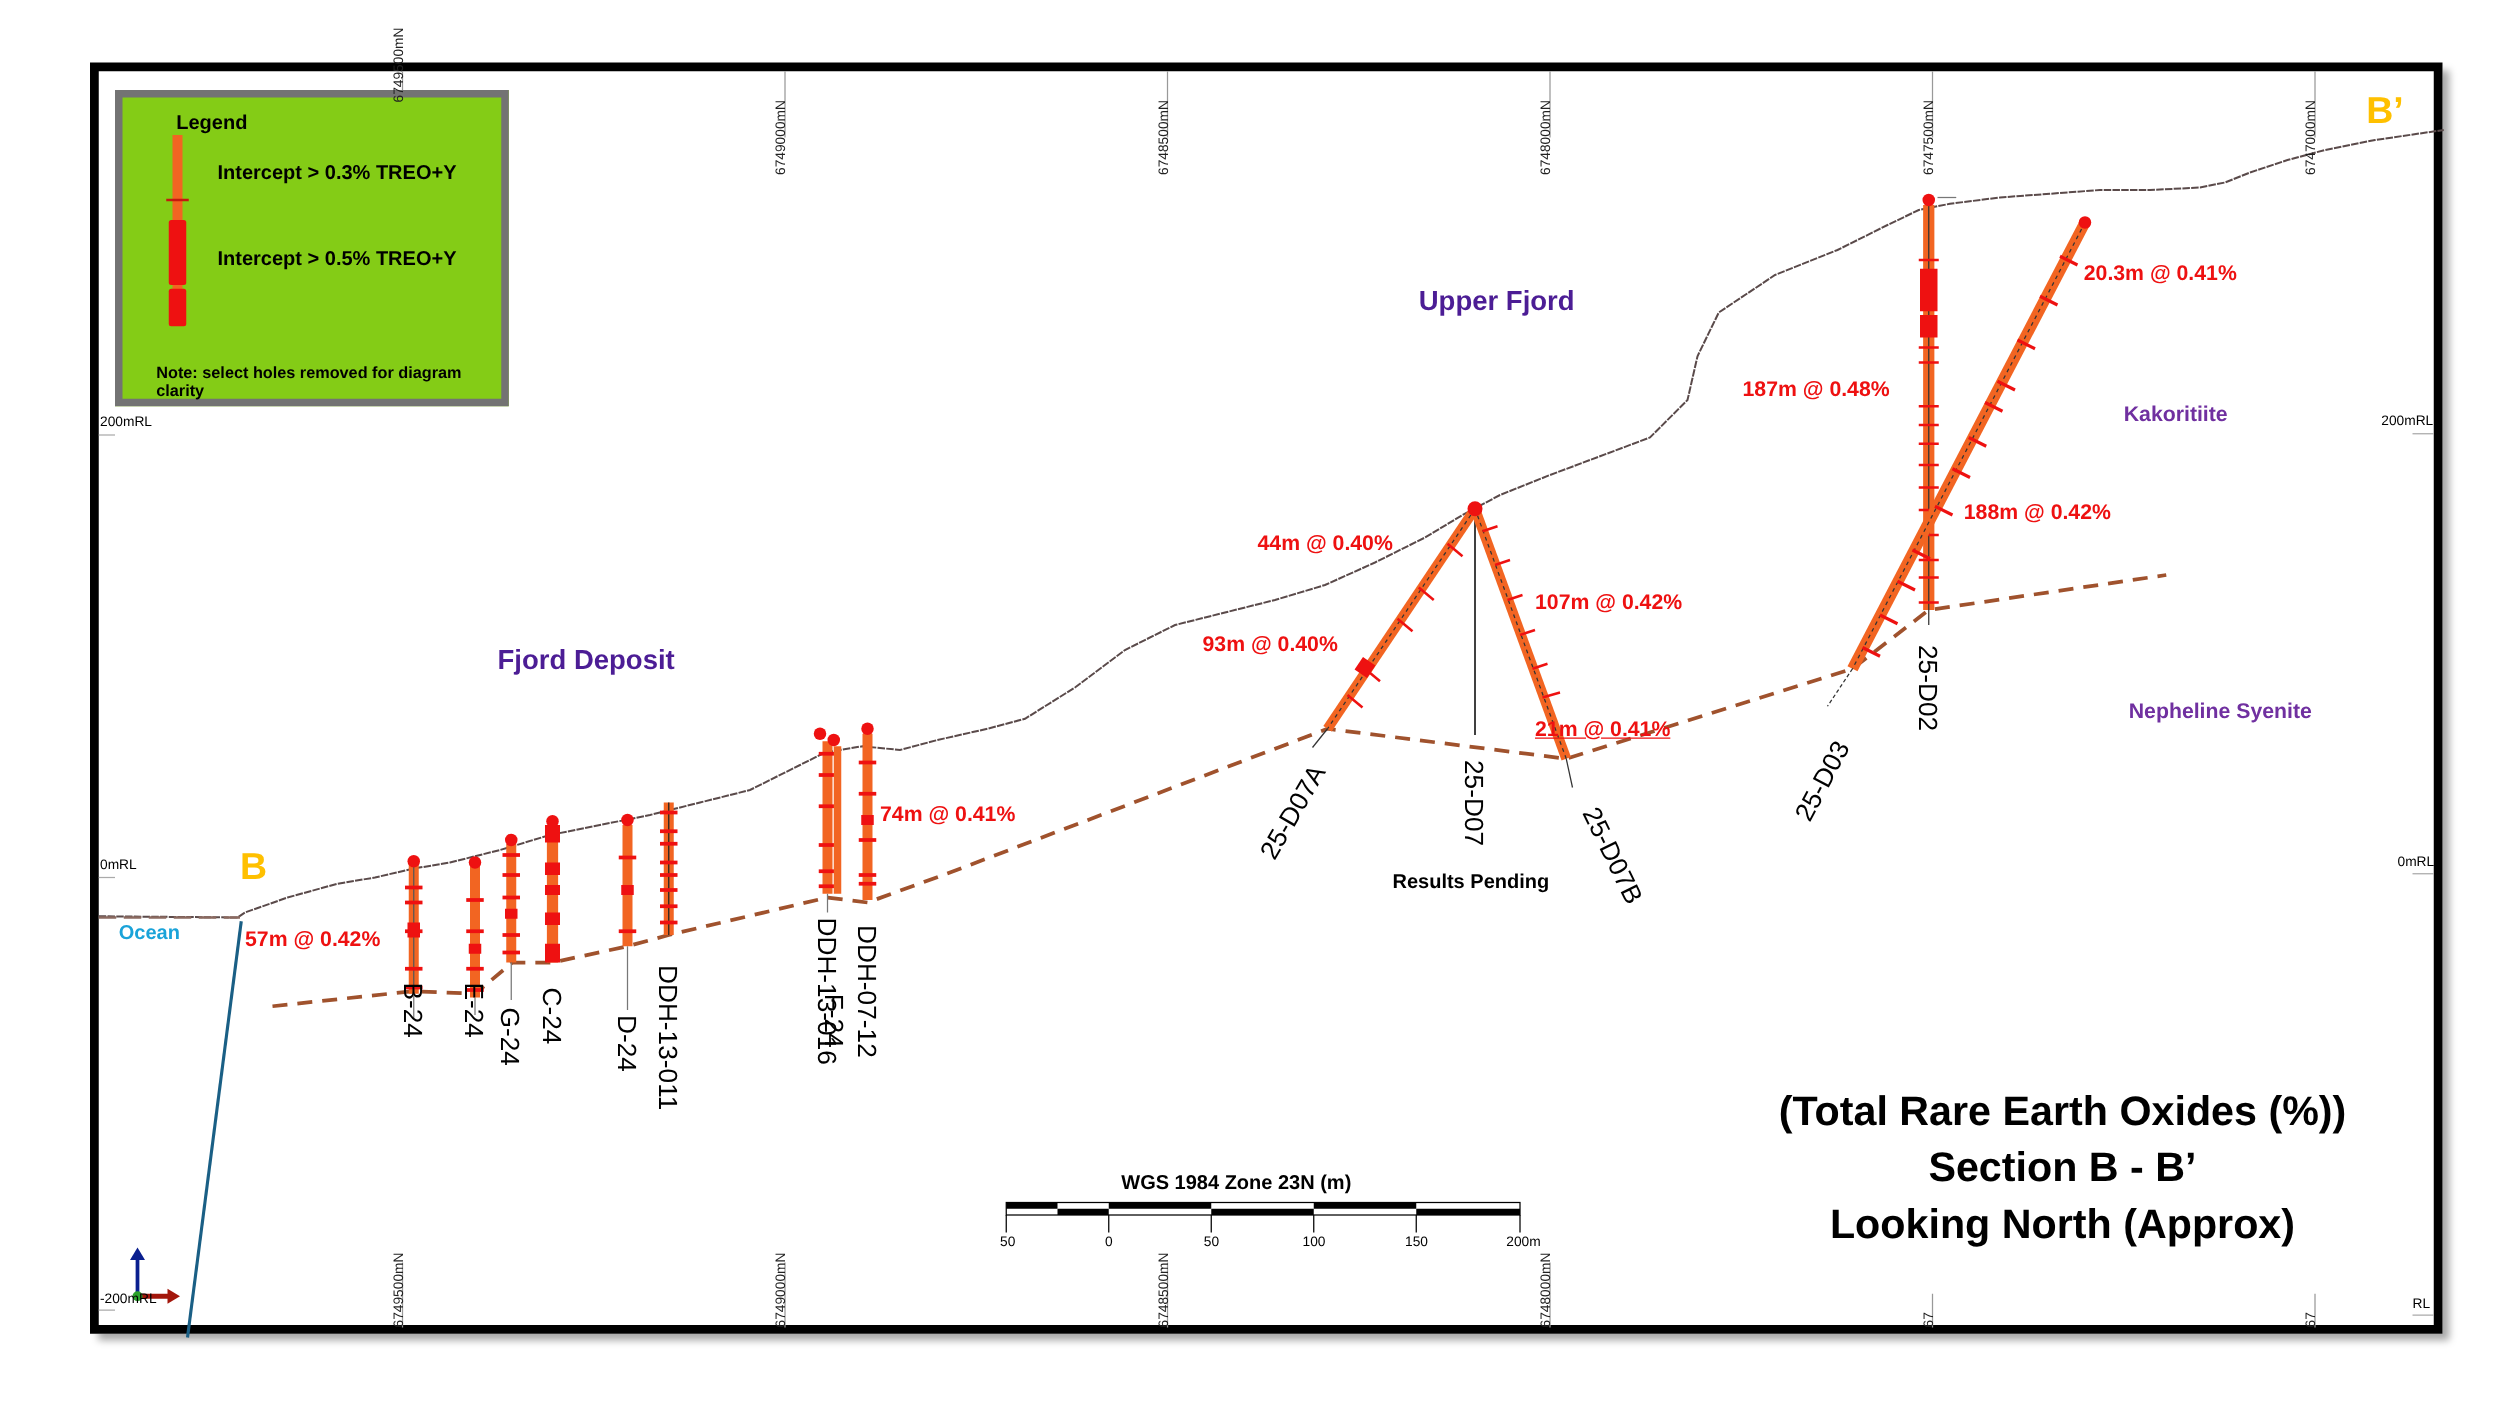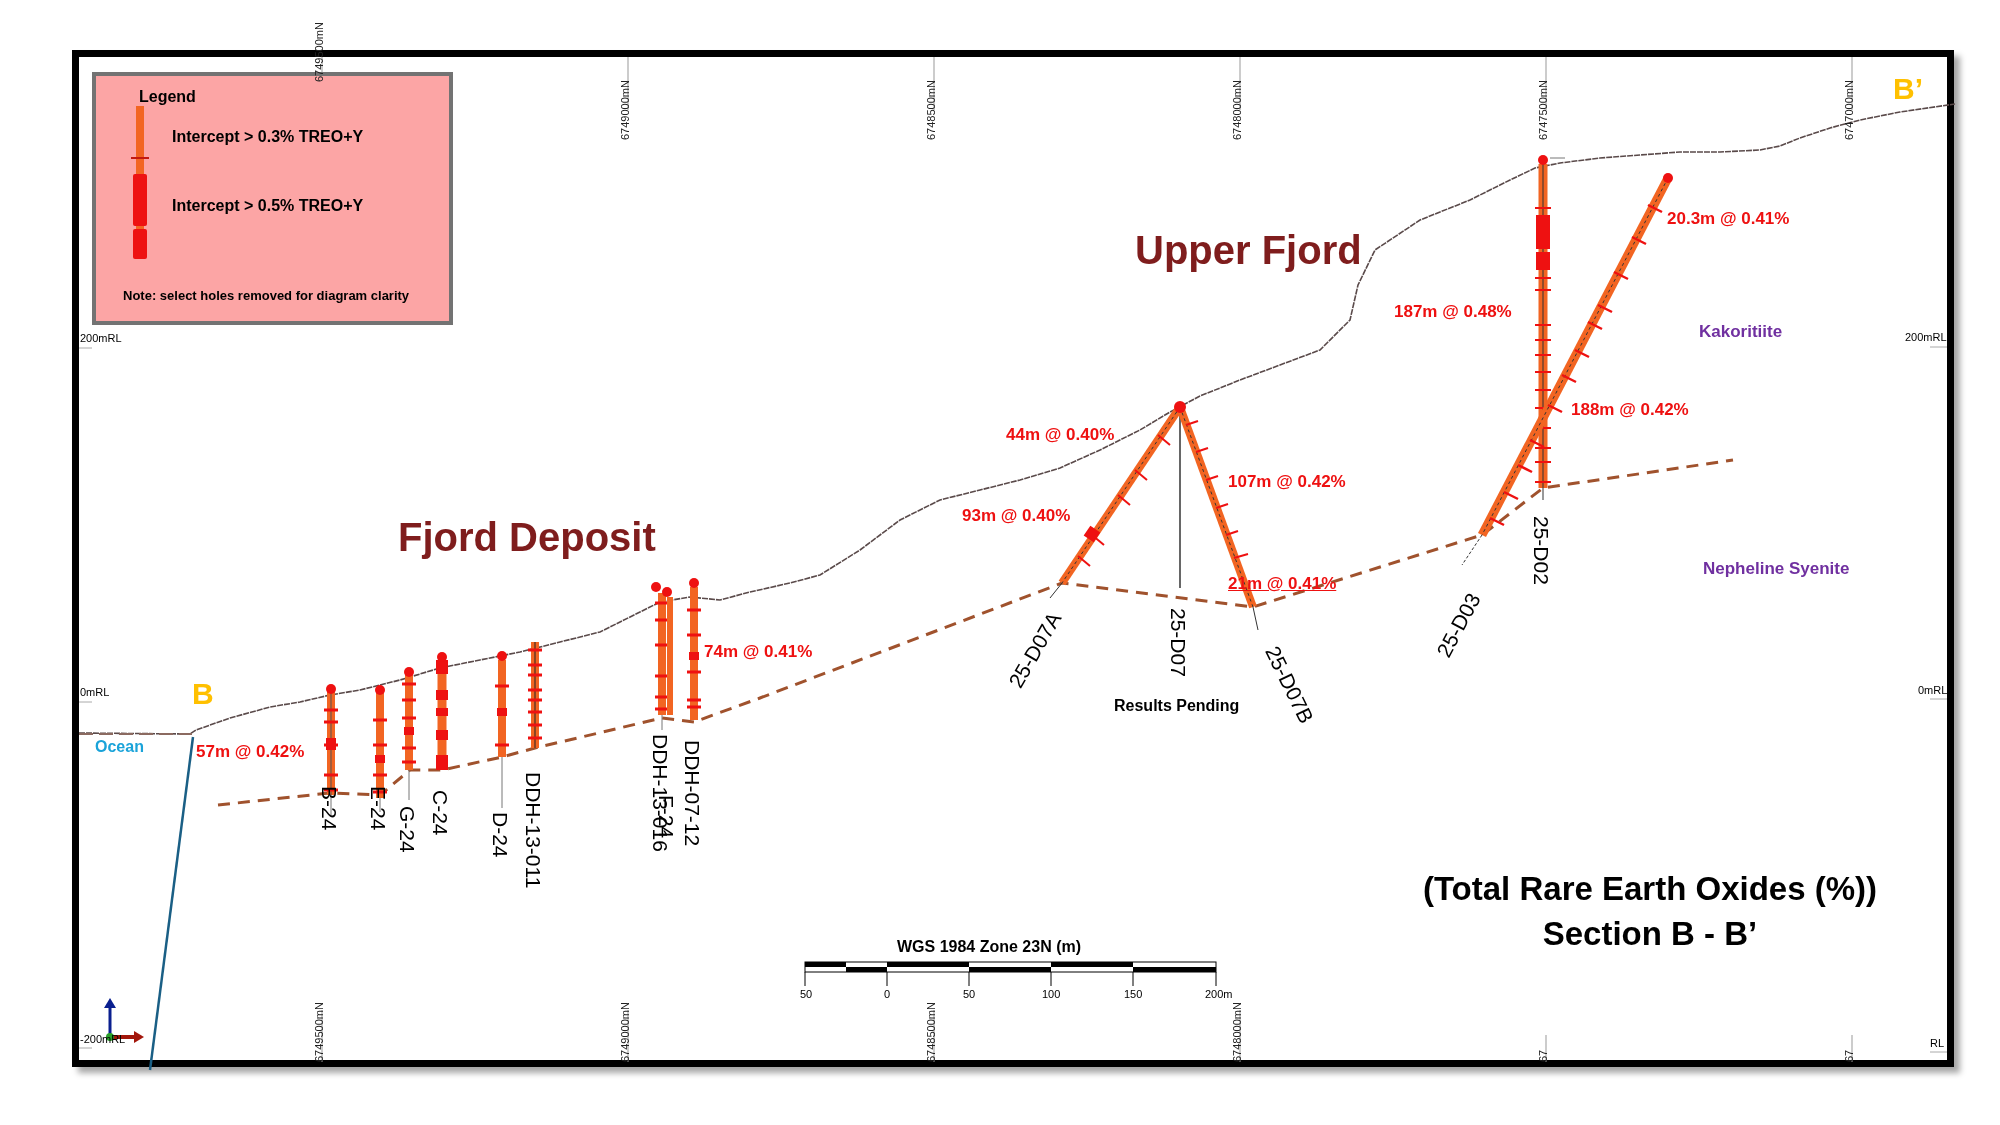--- a/index.html
+++ b/index.html
@@ -1,29 +1,29 @@
 <!DOCTYPE html>
 <html><head>
 <meta charset="utf-8">
 <style>
   html,body{margin:0;padding:0;background:#ffffff;}
   body{width:2000px;height:1125px;position:relative;overflow:hidden;font-family:"Liberation Sans",sans-serif;}
   .frame{position:absolute;left:72px;top:50px;width:1882px;height:1017px;border:7px solid #000;box-sizing:border-box;box-shadow:6px 6px 6px rgba(0,0,0,0.35);background:#fff;}
   svg.section{position:absolute;left:0;top:0;}
-  .legend{position:absolute;left:92px;top:72px;width:361px;height:253px;border:4px solid #737373;background:#fca5a5;box-sizing:border-box;}
+  .legend{position:absolute;left:92px;top:72px;width:315px;height:253px;border:6px solid #737373;background:#84cc16;box-sizing:border-box;}
   .legend .title{position:absolute;left:43px;top:12px;font-weight:bold;font-size:16px;color:#000;}
   .legend .item1{position:absolute;left:76px;top:52px;font-weight:bold;font-size:16px;}
   .legend .item2{position:absolute;left:76px;top:121px;font-weight:bold;font-size:16px;}
   .legend .note{position:absolute;left:12px;top:212px;font-weight:bold;font-size:13px;margin-left:15px;}
   .legend .sym-orange{position:absolute;left:40px;top:30px;width:8px;height:150px;background:#f26522;}
   .legend .sym-red1{position:absolute;left:37px;top:98px;width:14px;height:52px;background:#ee1111;border-radius:2px;}
   .legend .sym-red2{position:absolute;left:37px;top:153px;width:14px;height:30px;background:#ee1111;border-radius:2px;}
   .legend .sym-tick{position:absolute;left:35px;top:81px;width:18px;height:2px;background:#c41a0f;}
   .lbl{position:absolute;white-space:nowrap;}
-  .big{font-weight:bold;font-size:40px;color:#7f1d1d;}
+  .big{font-weight:bold;font-size:22px;color:#4c1d95;}
   .intercept{font-weight:bold;font-size:17px;color:#ee1111;}
   .rock{font-weight:bold;font-size:17px;color:#7030a0;}
   .ocean{font-weight:bold;font-size:16px;color:#1aa3d9;}
   .sectionpt{font-weight:bold;font-size:30px;color:#ffc000;}
   .hole{font-size:21px;color:#000;transform-origin:0 0;}
   .rl{font-size:11px;color:#000;}
   .northing{font-size:11px;color:#222;transform-origin:0 0;transform:rotate(-90deg);}
   .pending{font-weight:bold;font-size:16px;color:#000;text-align:center;}
   .title-block{position:absolute;left:1330px;top:866px;width:640px;text-align:center;font-weight:bold;font-size:33px;line-height:45px;color:#000;}
   .scale-title{font-weight:bold;font-size:16px;}
@@ -363,13 +363,14 @@
 <div class="lbl scale-num" style="left:800px;top:988px;">50</div>
 <div class="lbl scale-num" style="left:884px;top:988px;">0</div>
 <div class="lbl scale-num" style="left:963px;top:988px;">50</div>
 <div class="lbl scale-num" style="left:1042px;top:988px;">100</div>
 <div class="lbl scale-num" style="left:1124px;top:988px;">150</div>
 <div class="lbl scale-num" style="left:1205px;top:988px;">200m</div>
 
 <div class="title-block">
   <div>(Total Rare Earth Oxides (%))</div>
   <div>Section B - B’</div>
+  <div>Looking North (Approx)</div>
 </div>
 
 </body></html>

